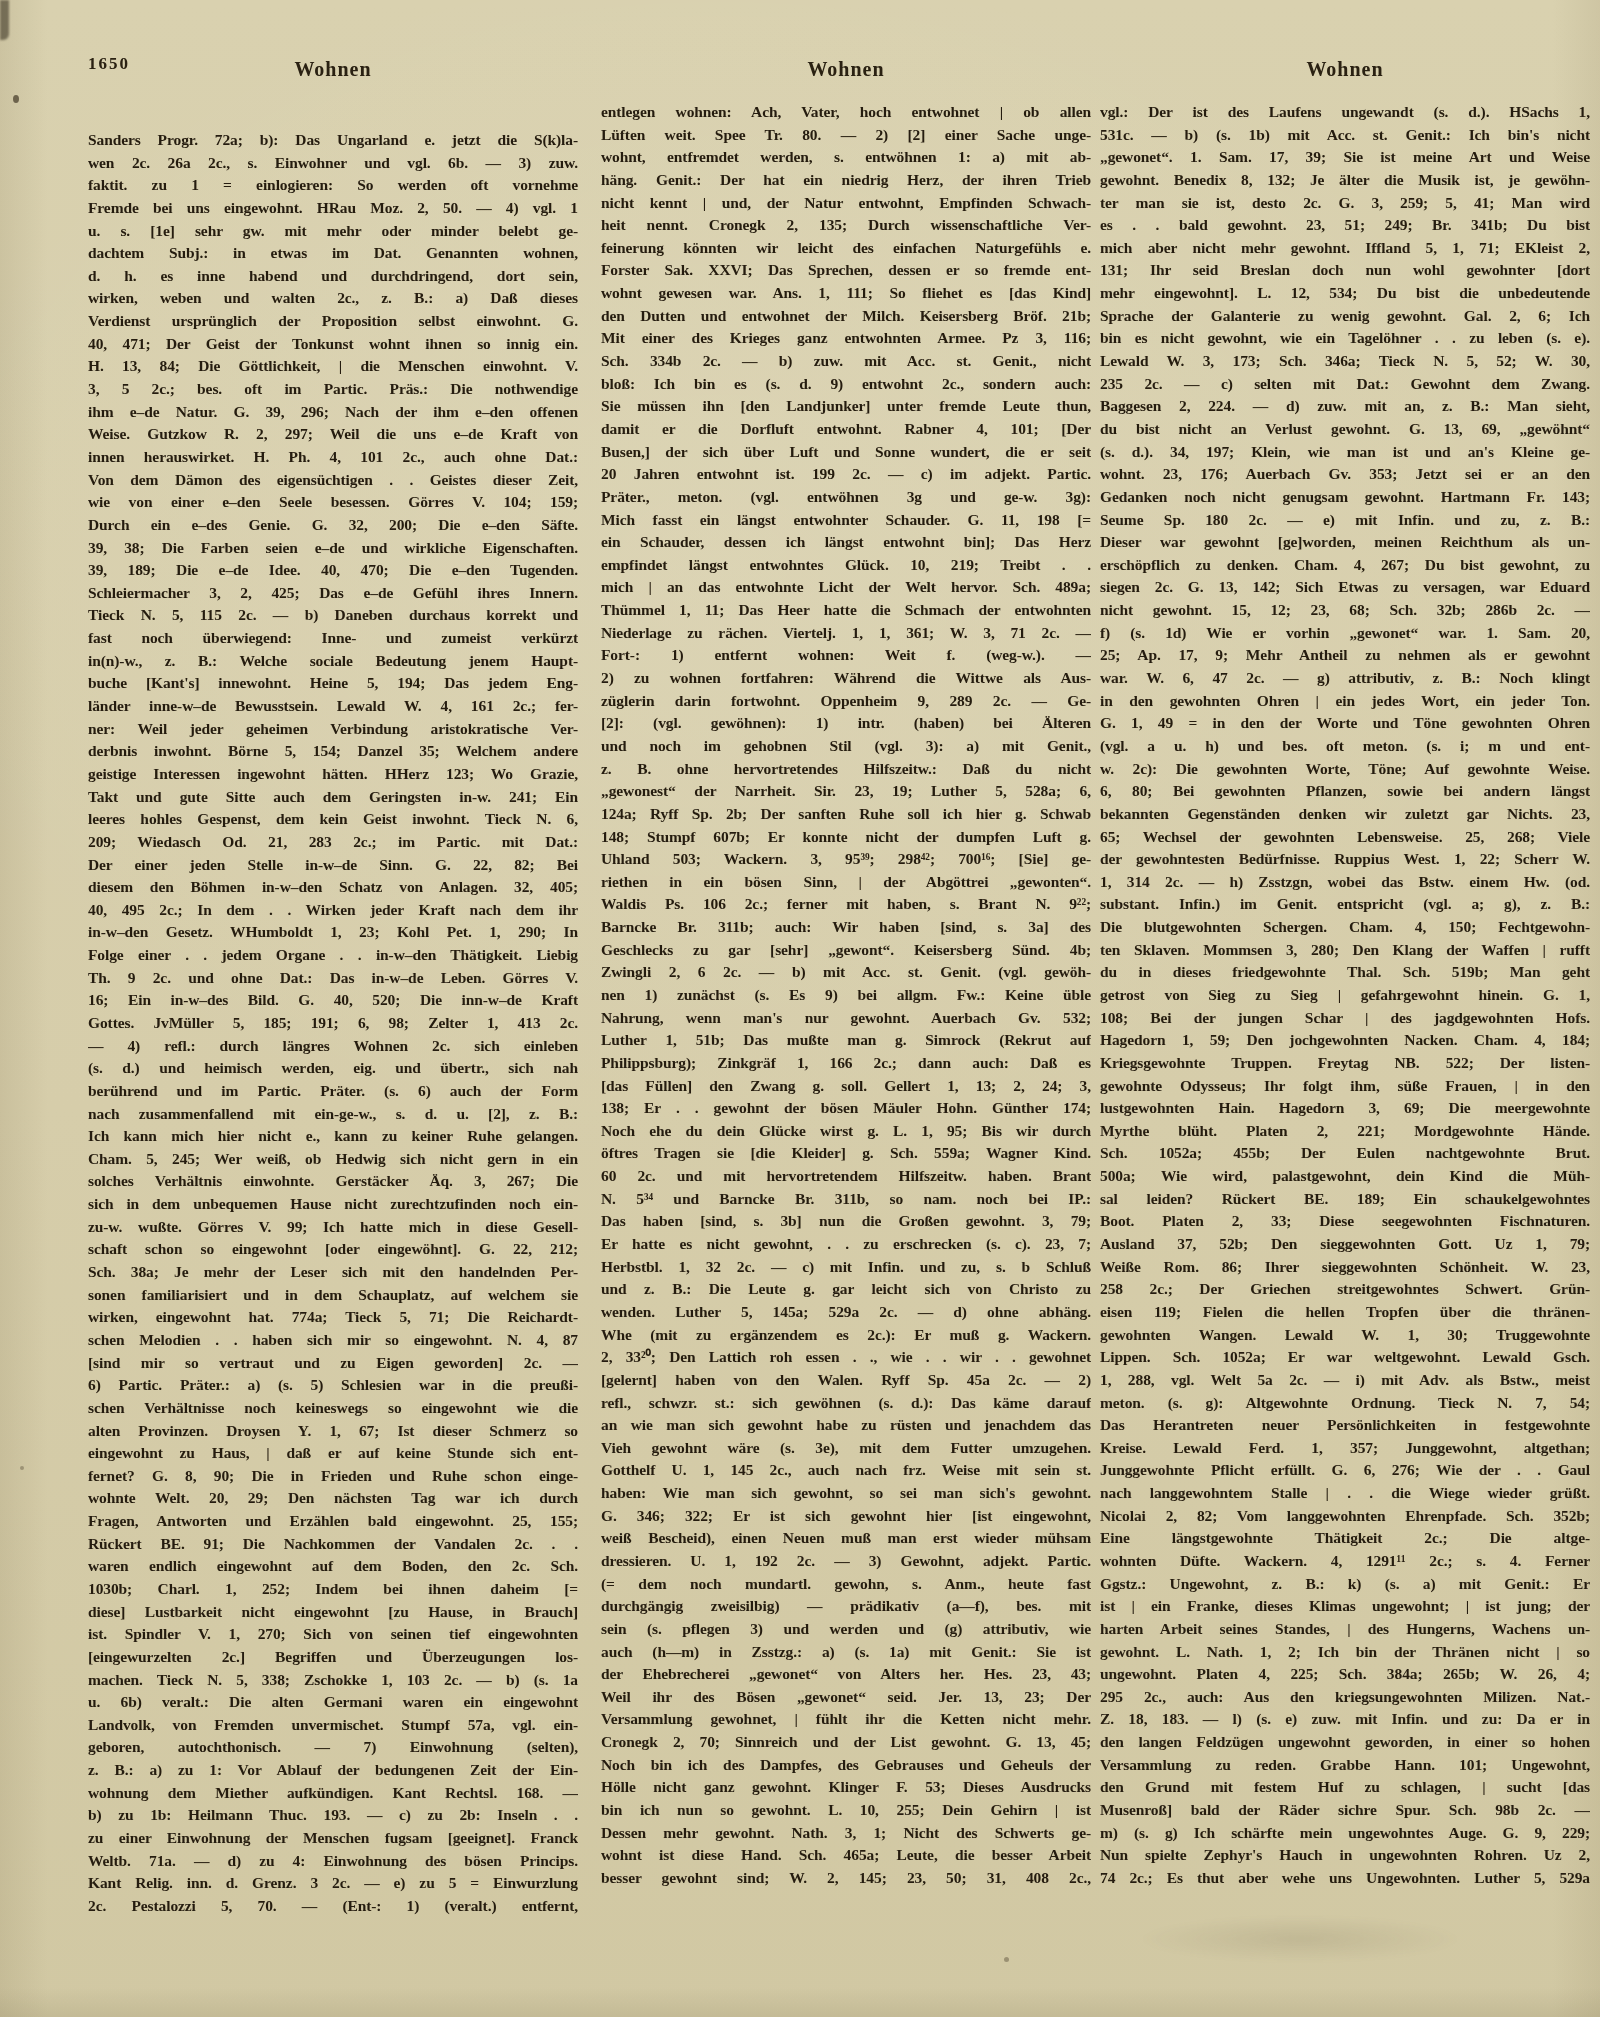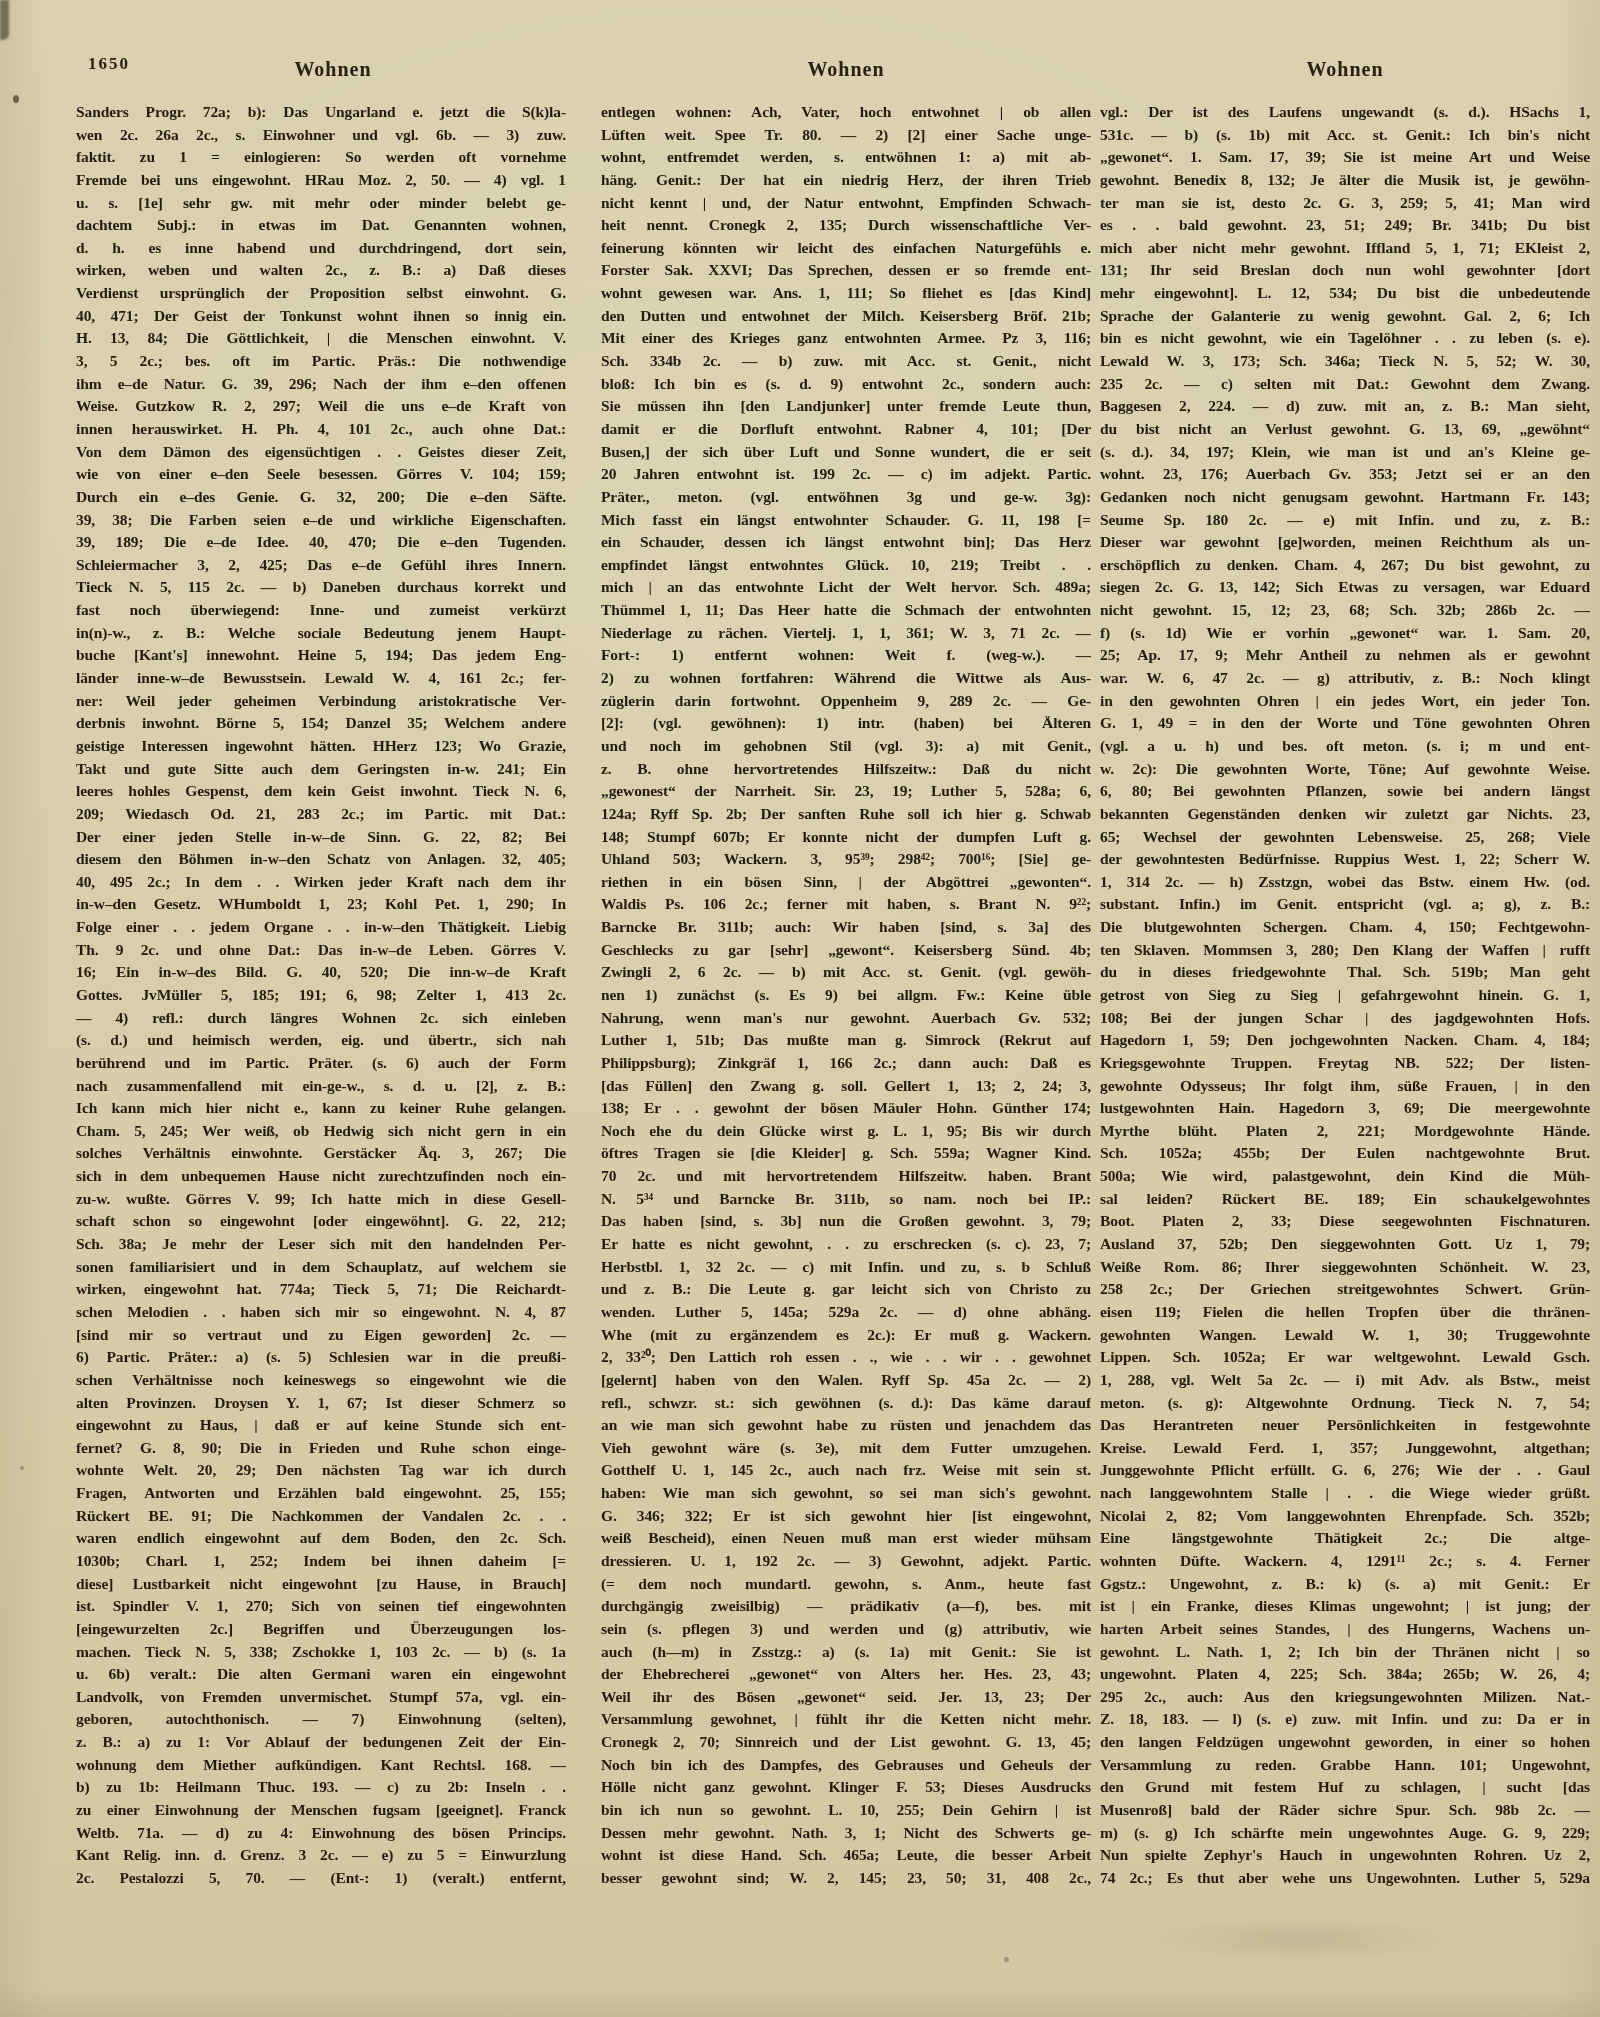--- a/index.html
+++ b/index.html
@@ -14,21 +14,21 @@
   }
   header{position:absolute;left:0;top:0;width:1600px;height:100px;}
   .pageno{
     position:absolute;left:88px;top:54px;font-size:17px;font-weight:bold;
     letter-spacing:2px;color:#2a2112;
   }
   .rh{position:absolute;top:58px;width:490px;text-align:center;font-size:20px;
       font-weight:bold;letter-spacing:1px;color:#2a2112;}
   .rh1{left:88px;} .rh2{left:601px;} .rh3{left:1100px;}
   .col{position:absolute;top:101px;width:490px;}
-  .col1{left:76px;} .col2{left:601px;} .col3{left:1100px;}
+  .col1{left:88px;margin-top:28px;} .col2{left:601px;} .col3{left:1100px;}
   .line{
     height:22.65px;line-height:22.65px;overflow:hidden;
     font-size:15.5px;font-weight:bold;letter-spacing:-0.1px;
     text-align:justify;text-align-last:justify;
     color:#251c0f;
   }
   .corner-mark{
     position:absolute;left:0;top:0;width:9px;height:40px;
     background:rgba(45,38,24,0.55);filter:blur(1px);border-radius:0 0 6px 0;
   }
@@ -184,21 +184,21 @@
       <div class="line">Geschlecks zu gar [sehr] „gewont“. Keisersberg Sünd. 4b;</div>
       <div class="line">Zwingli 2, 6 2c. — b) mit Acc. st. Genit. (vgl. gewöh-</div>
       <div class="line">nen 1) zunächst (s. Es 9) bei allgm. Fw.: Keine üble</div>
       <div class="line">Nahrung, wenn man's nur gewohnt. Auerbach Gv. 532;</div>
       <div class="line">Luther 1, 51b; Das mußte man g. Simrock (Rekrut auf</div>
       <div class="line">Philippsburg); Zinkgräf 1, 166 2c.; dann auch: Daß es</div>
       <div class="line">[das Füllen] den Zwang g. soll. Gellert 1, 13; 2, 24; 3,</div>
       <div class="line">138; Er . . gewohnt der bösen Mäuler Hohn. Günther 174;</div>
       <div class="line">Noch ehe du dein Glücke wirst g. L. 1, 95; Bis wir durch</div>
       <div class="line">öftres Tragen sie [die Kleider] g. Sch. 559a; Wagner Kind.</div>
-      <div class="line">70 2c. und mit hervortretendem Hilfszeitw. haben. Brant</div>
+      <div class="line">60 2c. und mit hervortretendem Hilfszeitw. haben. Brant</div>
       <div class="line">N. 5³⁴ und Barncke Br. 311b, so nam. noch bei IP.:</div>
       <div class="line">Das haben [sind, s. 3b] nun die Großen gewohnt. 3, 79;</div>
       <div class="line">Er hatte es nicht gewohnt, . . zu erschrecken (s. c). 23, 7;</div>
       <div class="line">Herbstbl. 1, 32 2c. — c) mit Infin. und zu, s. b Schluß</div>
       <div class="line">und z. B.: Die Leute g. gar leicht sich von Christo zu</div>
       <div class="line">wenden. Luther 5, 145a; 529a 2c. — d) ohne abhäng.</div>
       <div class="line">Whe (mit zu ergänzendem es 2c.): Er muß g. Wackern.</div>
       <div class="line">2, 33²⁰; Den Lattich roh essen . ., wie . . wir . . gewohnet</div>
       <div class="line">[gelernt] haben von den Walen. Ryff Sp. 45a 2c. — 2)</div>
       <div class="line">refl., schwzr. st.: sich gewöhnen (s. d.): Das käme darauf</div>

